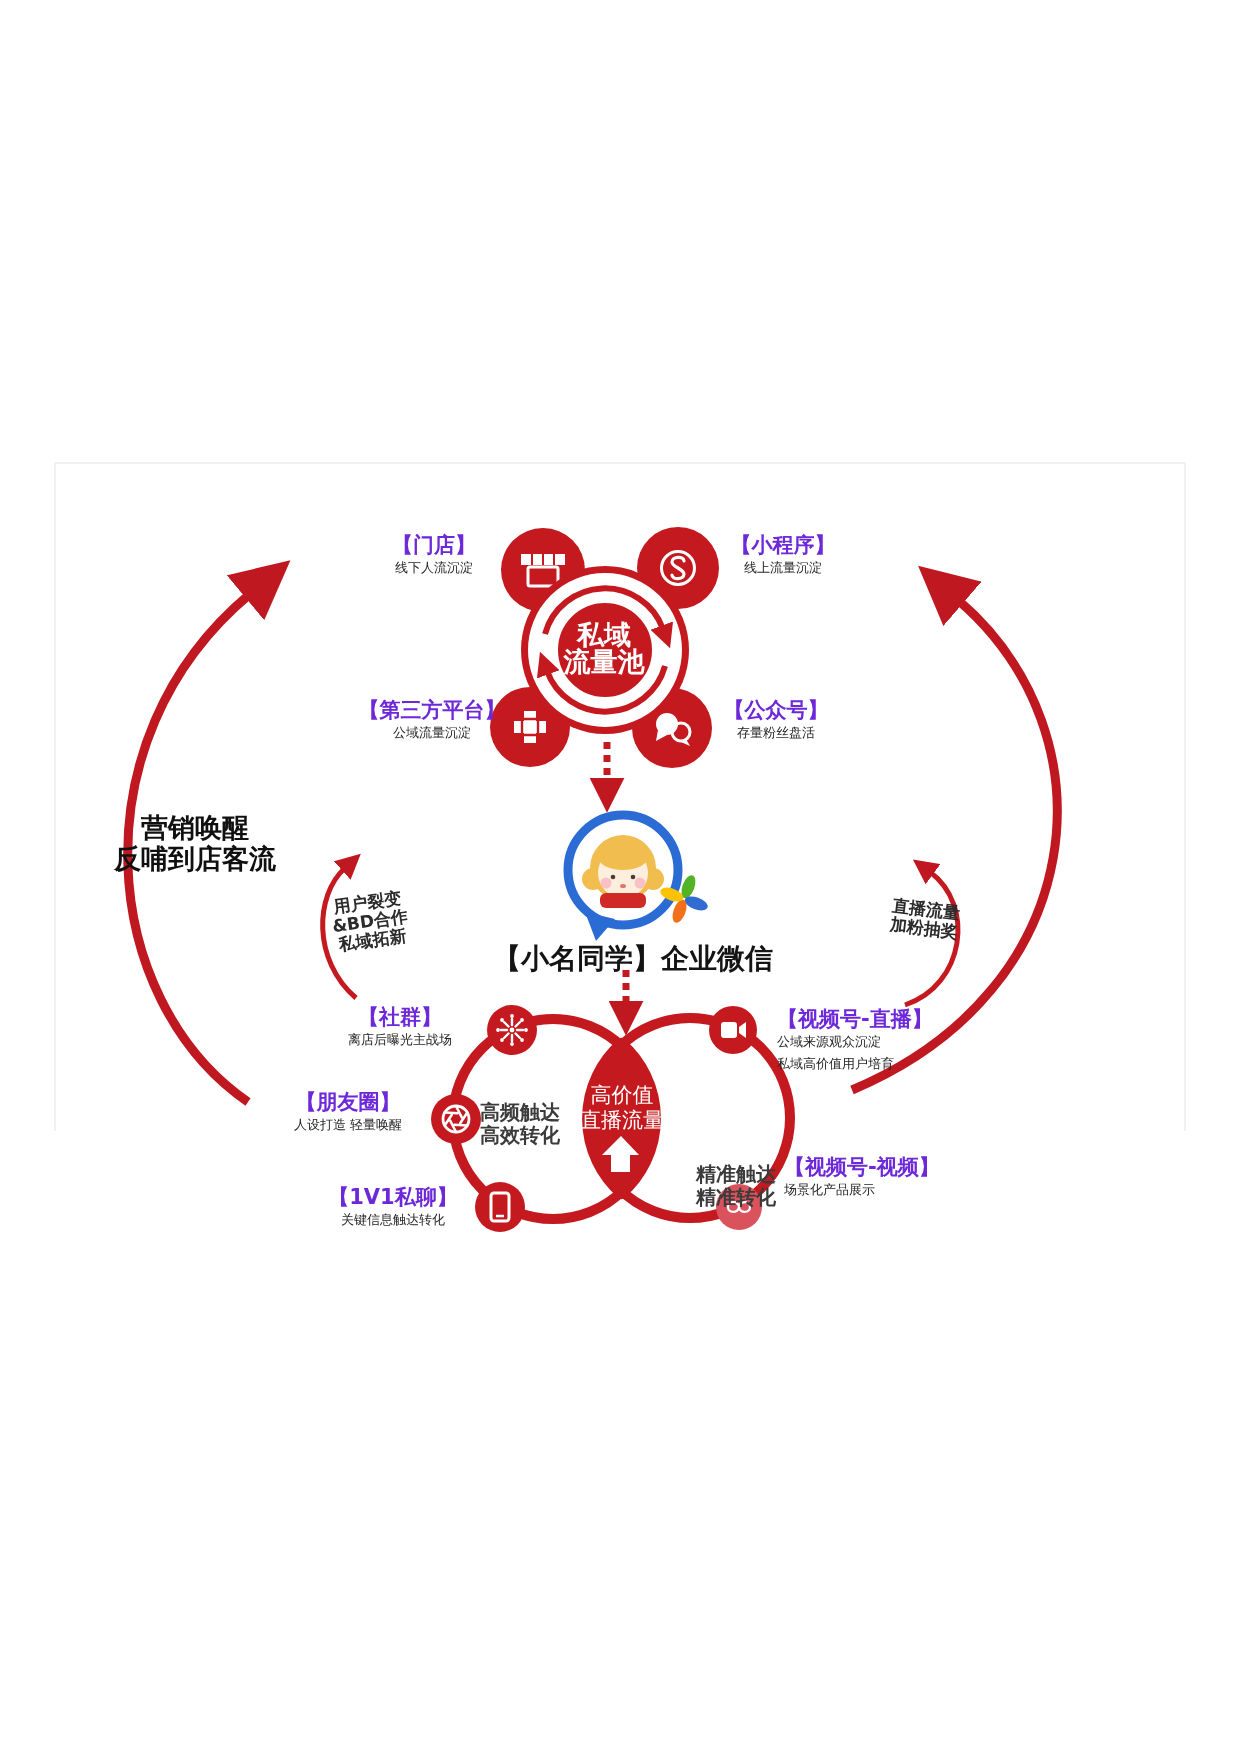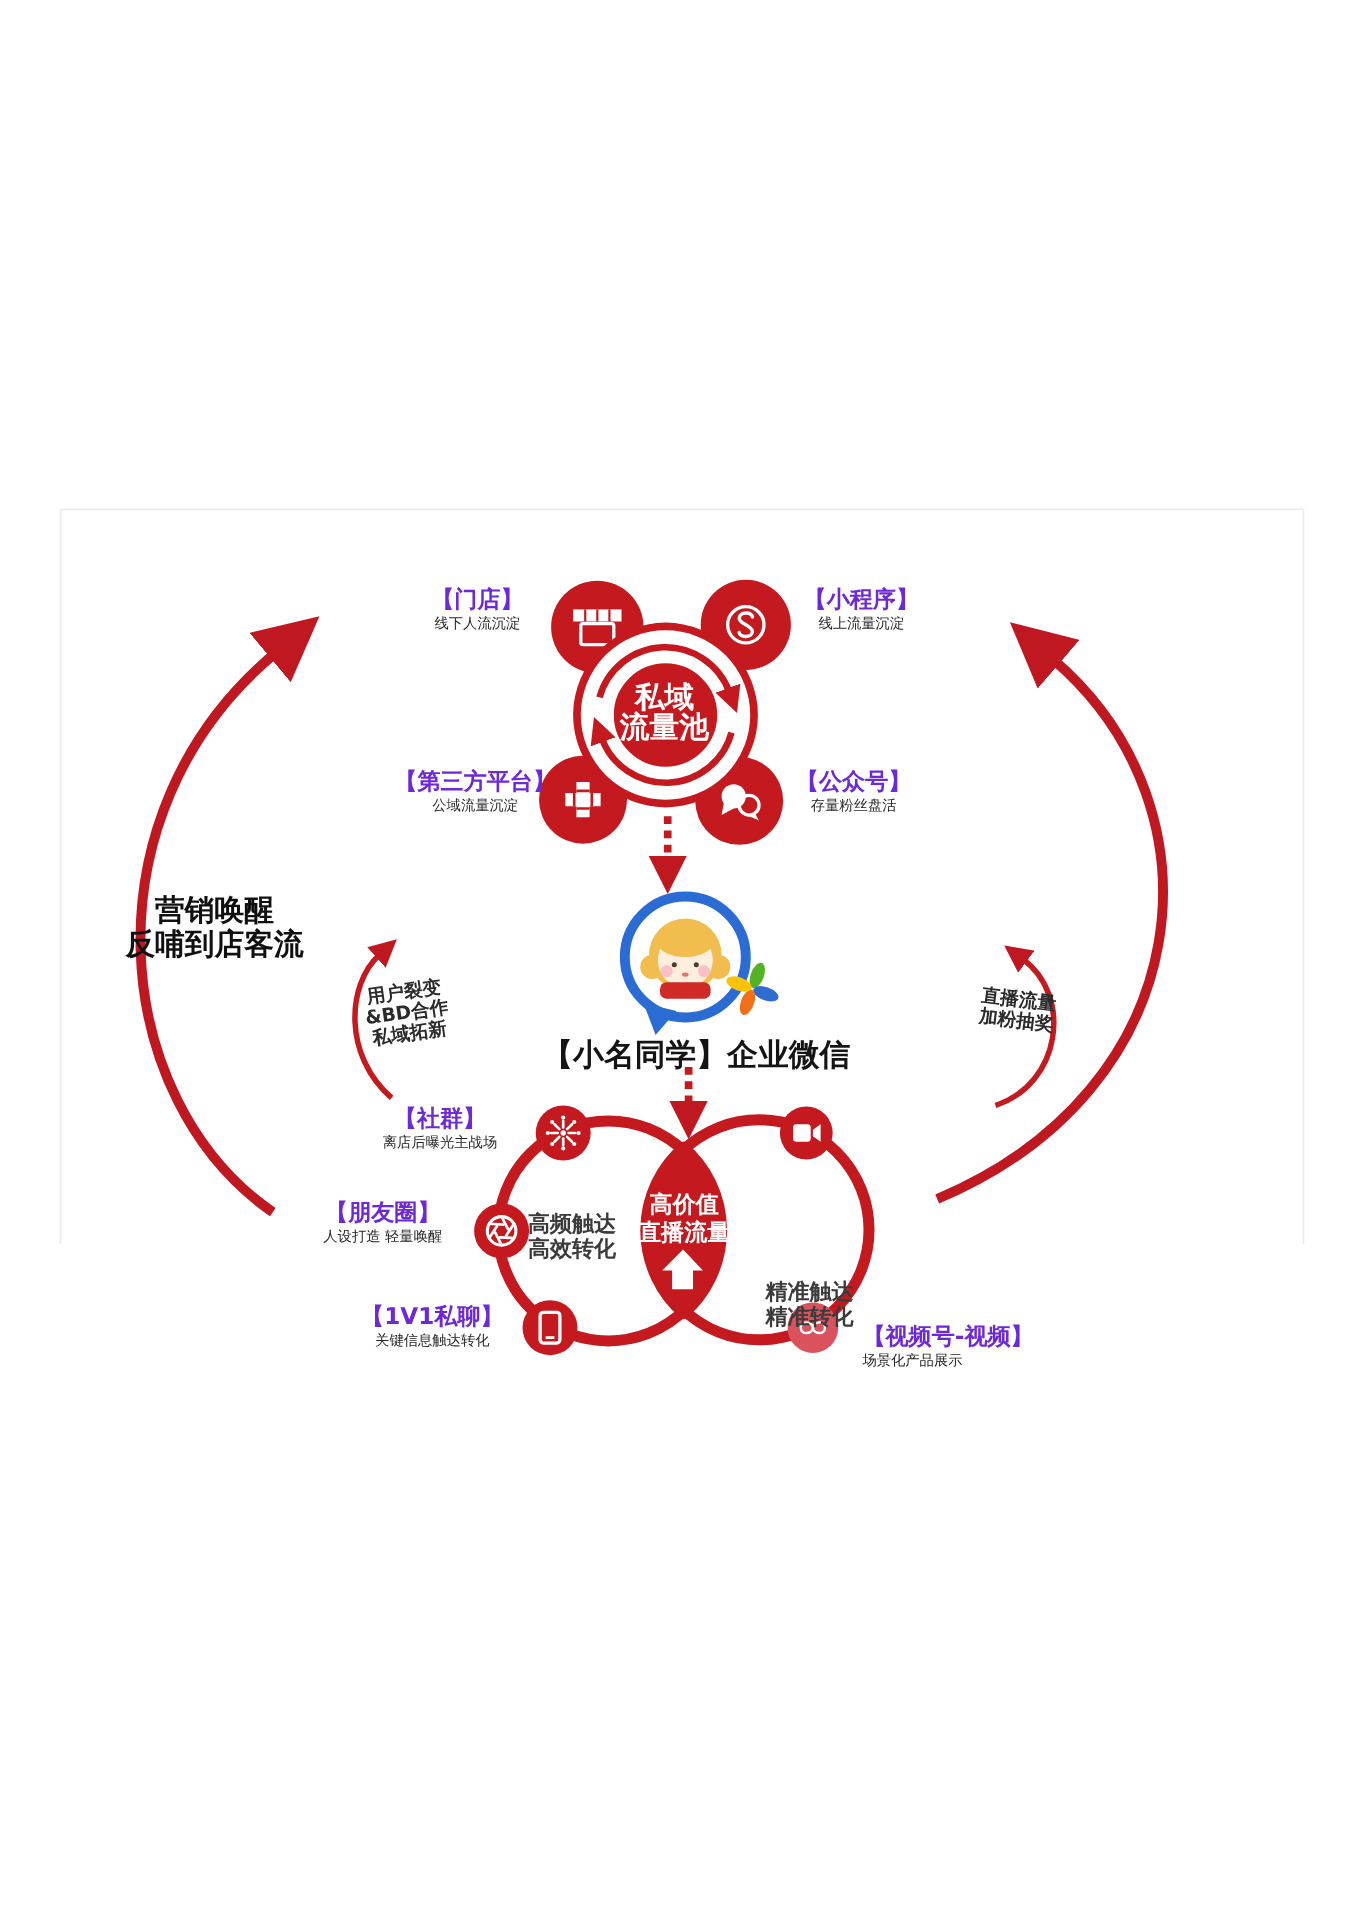--- a/index.html
+++ b/index.html
@@ -6,21 +6,21 @@
   #canvas{position:relative;width:1240px;height:1754px;background:#ffffff;overflow:hidden;
           font-family:"DejaVu Sans","Liberation Sans",sans-serif;}
   #art{position:absolute;left:0;top:0;}
   .lbl{position:absolute;text-align:center;color:#141414;}
   .lbl .t{font-size:21px;font-weight:700;line-height:23px;color:#6d28d9;white-space:nowrap;}
   .lbl .d{font-size:13px;font-weight:400;line-height:22px;color:#262626;white-space:nowrap;}
   .lbl.left-align{text-align:left;}
   .pool{position:absolute;left:554px;top:621px;width:100px;text-align:center;
         color:#fff;font-size:27px;font-weight:700;line-height:27px;}
   .lens-text{position:absolute;left:572px;top:1083px;width:100px;text-align:center;
-        color:#fff;font-size:21px;font-weight:700;line-height:25px;}
+        color:#fff;font-size:21px;font-weight:400;line-height:25px;}
   .flow{position:absolute;text-align:center;font-size:27px;font-weight:700;line-height:31px;color:#101010;}
   .flow.fl{left:100px;top:812px;width:190px;}
   .flow.fr{left:964px;top:822px;width:208px;}
   .note{position:absolute;text-align:center;font-size:17px;font-weight:600;line-height:19px;color:#2b2b2b;}
   .note.nl{left:328px;top:893px;width:84px;transform:rotate(-8deg);}
   .note.nr{left:882px;top:900px;width:86px;transform:rotate(7deg);}
   .venn-inner{position:absolute;width:100px;text-align:center;font-size:20px;font-weight:700;
         line-height:23px;color:#3b3b3b;}
   .wecom-lbl{position:absolute;left:483px;top:940px;width:300px;text-align:center;
         font-size:28px;font-weight:700;color:#141414;white-space:nowrap;}
@@ -238,21 +238,26 @@
   <div class="d">离店后曝光主战场</div>
 </div>
 <div class="lbl" style="left:268px;top:1091px;width:160px;">
   <div class="t">【朋友圈】</div>
   <div class="d">人设打造 轻量唤醒</div>
 </div>
 <div class="lbl" style="left:314px;top:1186px;width:158px;">
   <div class="t">【1V1私聊】</div>
   <div class="d">关键信息触达转化</div>
 </div>
-<div class="lbl left-align" style="left:784px;top:1204px;width:180px;">
+<div class="lbl left-align" style="left:777px;top:1008px;width:190px;">
+  <div class="t">【视频号-直播】</div>
+  <div class="d">公域来源观众沉淀</div>
+  <div class="d">私域高价值用户培育</div>
+</div>
+<div class="lbl left-align" style="left:784px;top:1156px;width:180px;">
   <div class="t">【视频号-视频】</div>
   <div class="d">场景化产品展示</div>
 </div>
 
 <div class="venn-inner" style="left:470px;top:1101px;">
   <div>高频触达</div>
   <div>高效转化</div>
 </div>
 <div class="venn-inner" style="left:686px;top:1163px;">
   <div>精准触达</div>

